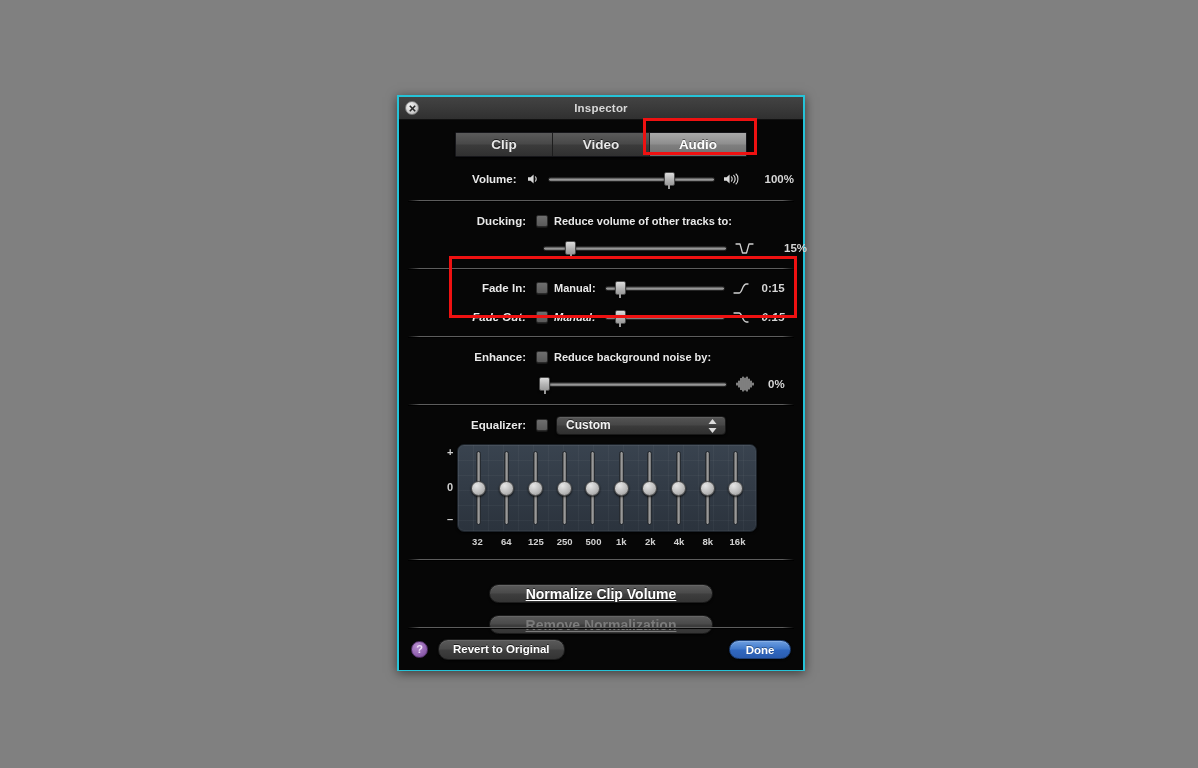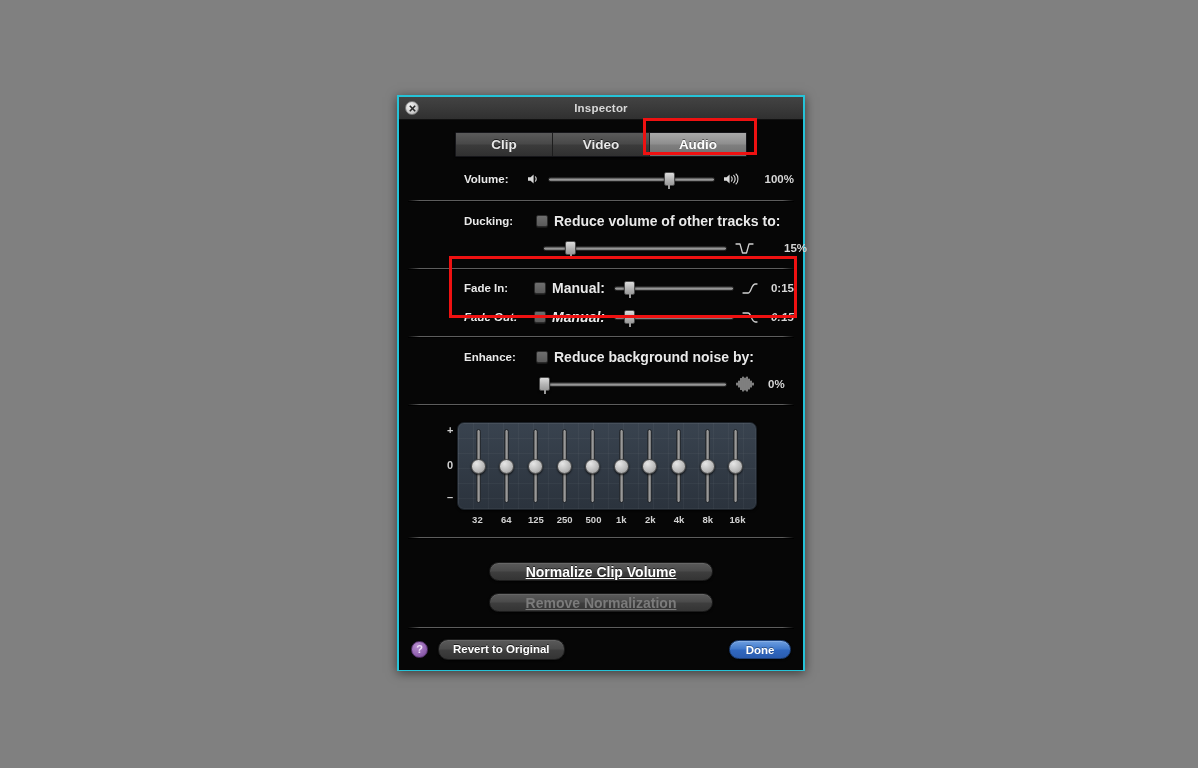--- a/index.html
+++ b/index.html
@@ -119,27 +119,27 @@
   
   .row {
     display: flex;
     align-items: center;
     min-height: 22px;
   }
   .row-label {
     color: #e9e9e9;
     font-size: 11.5px;
     font-weight: bold;
-    text-align: left;
+    text-align: right;
     white-space: nowrap;
     text-shadow: 0 -1px 0 #000;
   }
   .inline-label {
     color: #e9e9e9;
-    font-size: 14px;
+    font-size: 11px;
     font-weight: bold;
     white-space: nowrap;
     text-shadow: 0 -1px 0 #000;
   }
   .value-text {
     color: #d6d6d6;
     font-size: 11.5px;
     font-weight: bold;
     white-space: nowrap;
   }
@@ -549,20 +549,35 @@
             </g>
           </svg>
         </span>
         <div class="value-text" style="margin-left:13px;">0%</div>
       </div>
     </div>
 
     <div class="divider"></div>
 
     <div class="section" style="padding-top:9px;padding-bottom:6px;">
+      <div class="row" style="padding-left:56px;">
+        <div class="row-label" style="width:62px;">Equalizer:</div>
+        <div class="checkbox" style="margin-left:10px;"></div>
+        <div id="eq-select" style="margin-left:8px;">
+          <div class="sel-value">Custom</div>
+          <div class="arrows">
+            <svg width="9" height="6" viewBox="0 0 9 6" class="icon-svg">
+                <path d="M4.5 0 L8.5 5 L0.5 5 Z" fill="#dcdcdc"></path>
+              </svg>
+            <svg width="9" height="6" viewBox="0 0 9 6" class="icon-svg">
+                <path d="M4.5 6 L0.5 1 L8.5 1 Z" fill="#dcdcdc"></path>
+              </svg>
+          </div>
+        </div>
+      </div>
 
       <div style="position:relative;margin-top:8px;padding-left:49px;">
         <div class="eq-scale" style="left:35px;">
           <span style="top:2px;">+</span>
           <span style="top:37px;">0</span>
           <span style="top:69px;">–</span>
         </div>
         <div id="eq-panel">
           <div id="eq-grid"></div>
           <div class="eq-bands" id="eq-bands">

